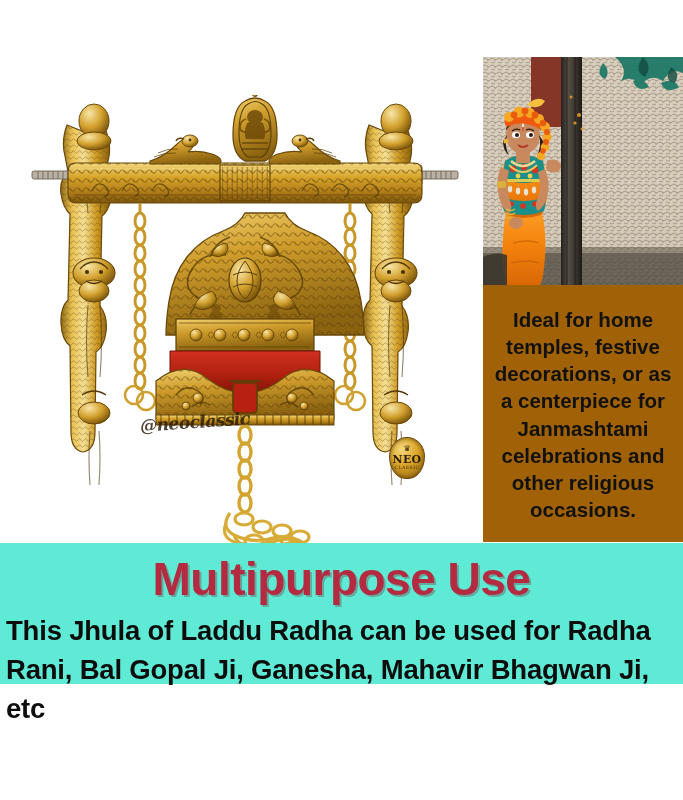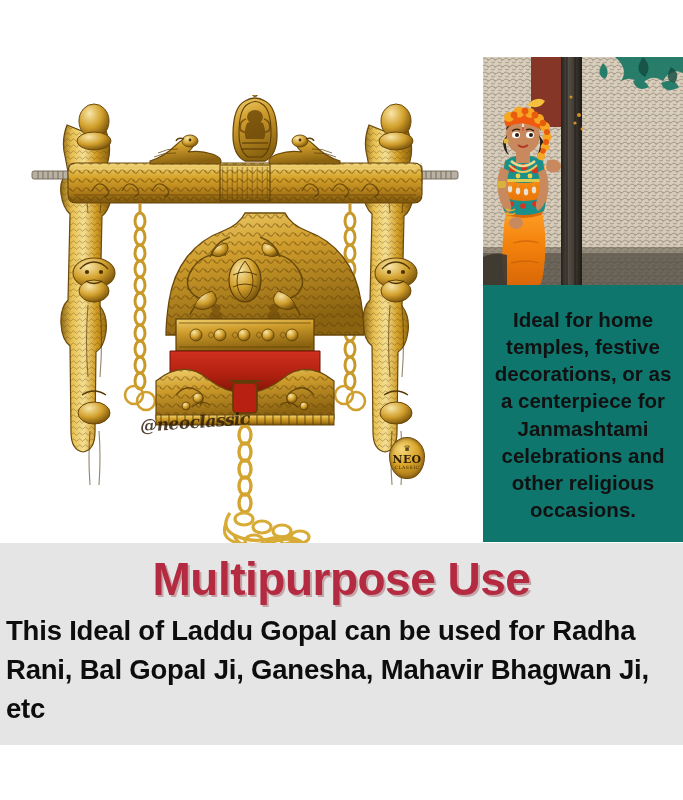--- a/index.html
+++ b/index.html
@@ -100,21 +100,21 @@
   }
   .photo-svg { display: block; width: 100%; height: 100%; }
 
   
   .side-panel {
     position: absolute;
     left: 483px;
     top: 285px;
     width: 200px;
     height: 257px;
-    background: #0f766e;
+    background: #a16207;
     display: flex;
     align-items: center;
     justify-content: center;
     box-sizing: border-box;
     padding: 2px 6px 0 6px;
   }
   .side-panel-text {
     font-family: "Liberation Sans", sans-serif;
     font-weight: 700;
     font-size: 20.5px;
@@ -123,22 +123,22 @@
     text-align: center;
     width: 100%;
   }
 
   
   .bottom-band {
     position: absolute;
     left: 0;
     top: 543px;
     width: 683px;
-    height: 202px;
-    background: #e5e5e5;
+    height: 141px;
+    background: #5eead4;
     box-sizing: border-box;
   }
   .band-title {
     position: absolute;
     left: 0;
     top: 12px;
     width: 683px;
     text-align: center;
     font-family: "Liberation Sans", sans-serif;
     font-weight: 700;
@@ -711,16 +711,16 @@
       <path d="M0 200 q12 -6 24 -2 v30 h-24 Z" fill="#3c362e" opacity="0.9"></path>
     </svg>
   </div>
 
   <div class="side-panel">
     <div class="side-panel-text">Ideal for home temples, festive decorations, or as a centerpiece for Janmashtami celebrations and other religious occasions.</div>
   </div>
 
   <div class="bottom-band">
     <div class="band-title">Multipurpose Use</div>
-    <div class="band-body">This Ideal of Laddu Gopal can be used for Radha Rani, Bal Gopal Ji, Ganesha, Mahavir Bhagwan Ji, etc</div>
+    <div class="band-body">This Jhula of Laddu Radha can be used for Radha Rani, Bal Gopal Ji, Ganesha, Mahavir Bhagwan Ji, etc</div>
   </div>
 
 </div>
 
 </body></html>

